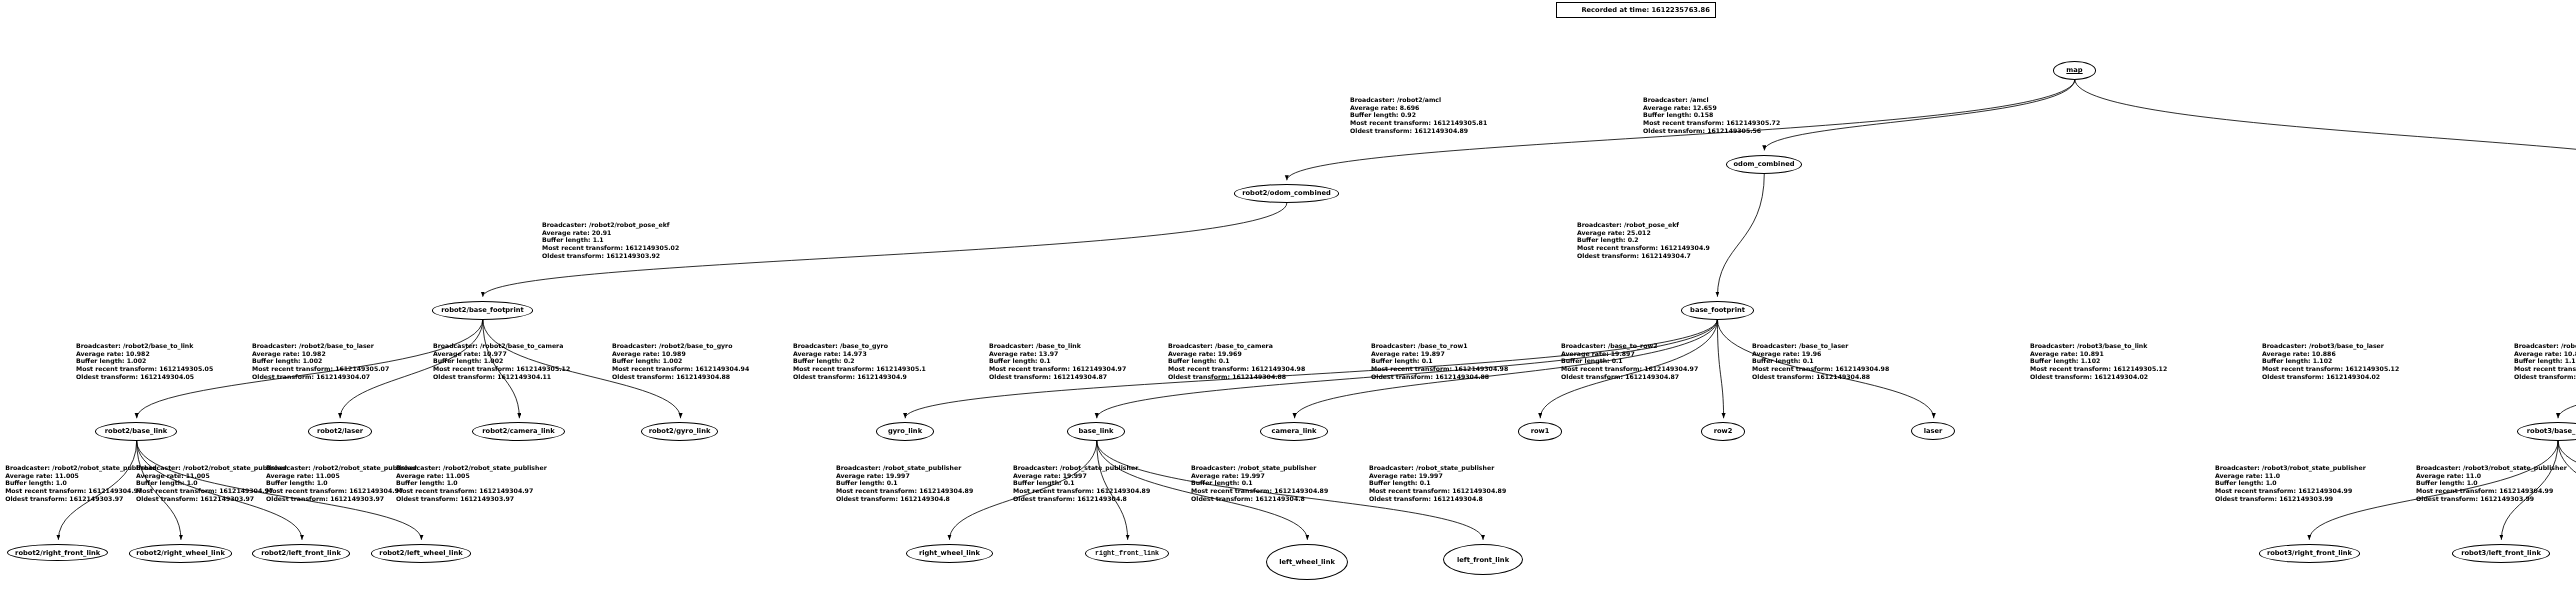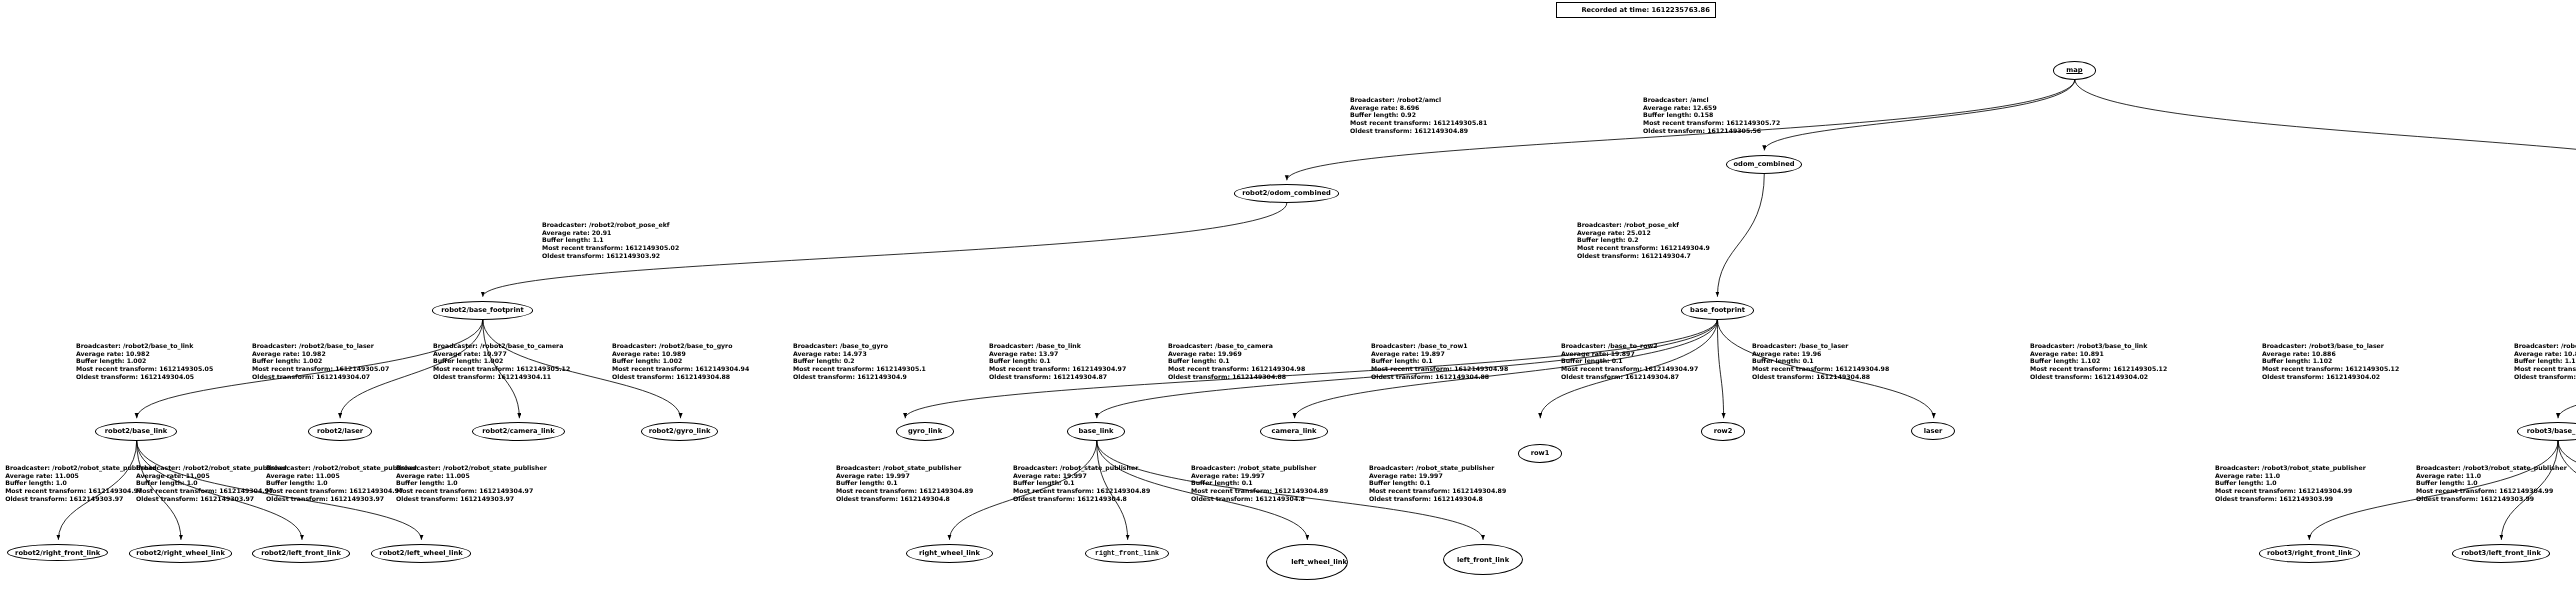--- a/index.html
+++ b/index.html
@@ -107,30 +107,30 @@
       </div>
       <div class="node" style="left: 308px; top: 422px; width: 64px; height: 18.5px;">
         <span>robot2/laser</span>
       </div>
       <div class="node" style="left: 472px; top: 422px; width: 93px; height: 18.5px;">
         <span>robot2/camera_link</span>
       </div>
       <div class="node" style="left: 641px; top: 422px; width: 77px; height: 18.5px;">
         <span>robot2/gyro_link</span>
       </div>
-      <div class="node" style="left: 896px; top: 422px; width: 58px; height: 18.5px;">
+      <div class="node" style="left: 876px; top: 422px; width: 58px; height: 18.5px;">
         <span>gyro_link</span>
       </div>
       <div class="node" style="left: 1067px; top: 422px; width: 58px; height: 18.5px;">
         <span>base_link</span>
       </div>
       <div class="node" style="left: 1260px; top: 422px; width: 68px; height: 18.5px;">
         <span>camera_link</span>
       </div>
-      <div class="node" style="left: 1518px; top: 422px; width: 44px; height: 18.5px; margin-top: 22px;">
+      <div class="node" style="left: 1518px; top: 422px; width: 44px; height: 18.5px;">
         <span>row1</span>
       </div>
       <div class="node" style="left: 1701px; top: 422px; width: 44px; height: 18.5px;">
         <span>row2</span>
       </div>
       <div class="node" style="left: 1911px; top: 422px; width: 44px; height: 18px;">
         <span>laser</span>
       </div>
       <div class="node" style="left: 2517px; top: 422px; width: 82px; height: 18.5px;">
         <span>robot3/base_link</span>
@@ -146,21 +146,21 @@
       </div>
       <div class="node" style="left: 371px; top: 544px; width: 100px; height: 18.5px;">
         <span>robot2/left_wheel_link</span>
       </div>
       <div class="node" style="left: 906px; top: 544px; width: 87px; height: 18.5px;">
         <span>right_wheel_link</span>
       </div>
       <div class="node" style="left: 1085px; top: 544px; width: 84px; height: 18.5px; font-family: Liberation Mono, monospace;">
         <span>right_front_link</span>
       </div>
-      <div class="node" style="left: 1266px; top: 544px; width: 82px; height: 36px; justify-content: flex-end;">
+      <div class="node" style="left: 1266px; top: 544px; width: 82px; height: 36px;">
         <span>left_wheel_link</span>
       </div>
       <div class="node" style="left: 1443px; top: 544px; width: 80px; height: 31px;">
         <span>left_front_link</span>
       </div>
       <div class="node" style="left: 2259px; top: 544px; width: 101px; height: 18.5px;">
         <span>robot3/right_front_link</span>
       </div>
       <div class="node" style="left: 2452px; top: 544px; width: 98px; height: 18.5px;">
         <span>robot3/left_front_link</span>

